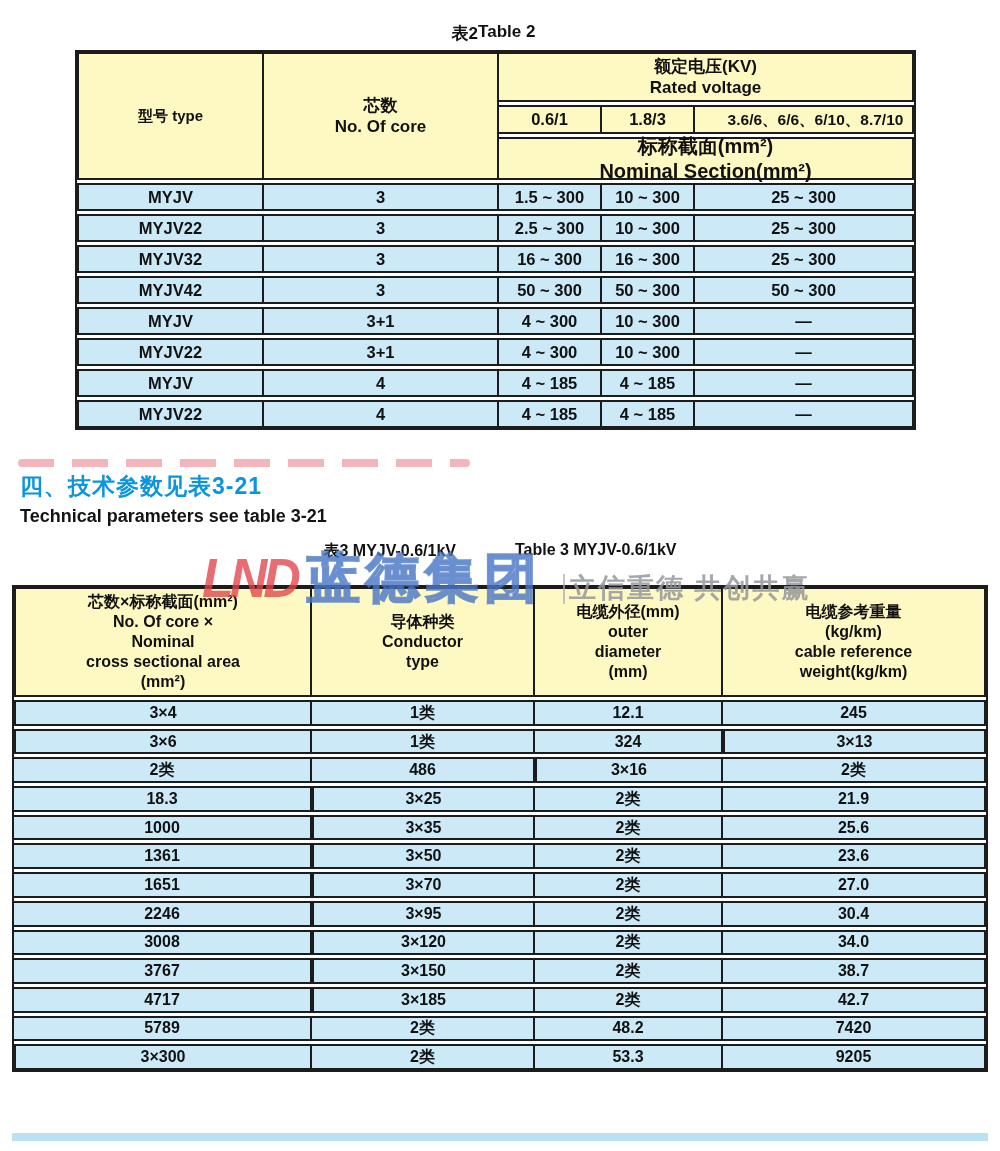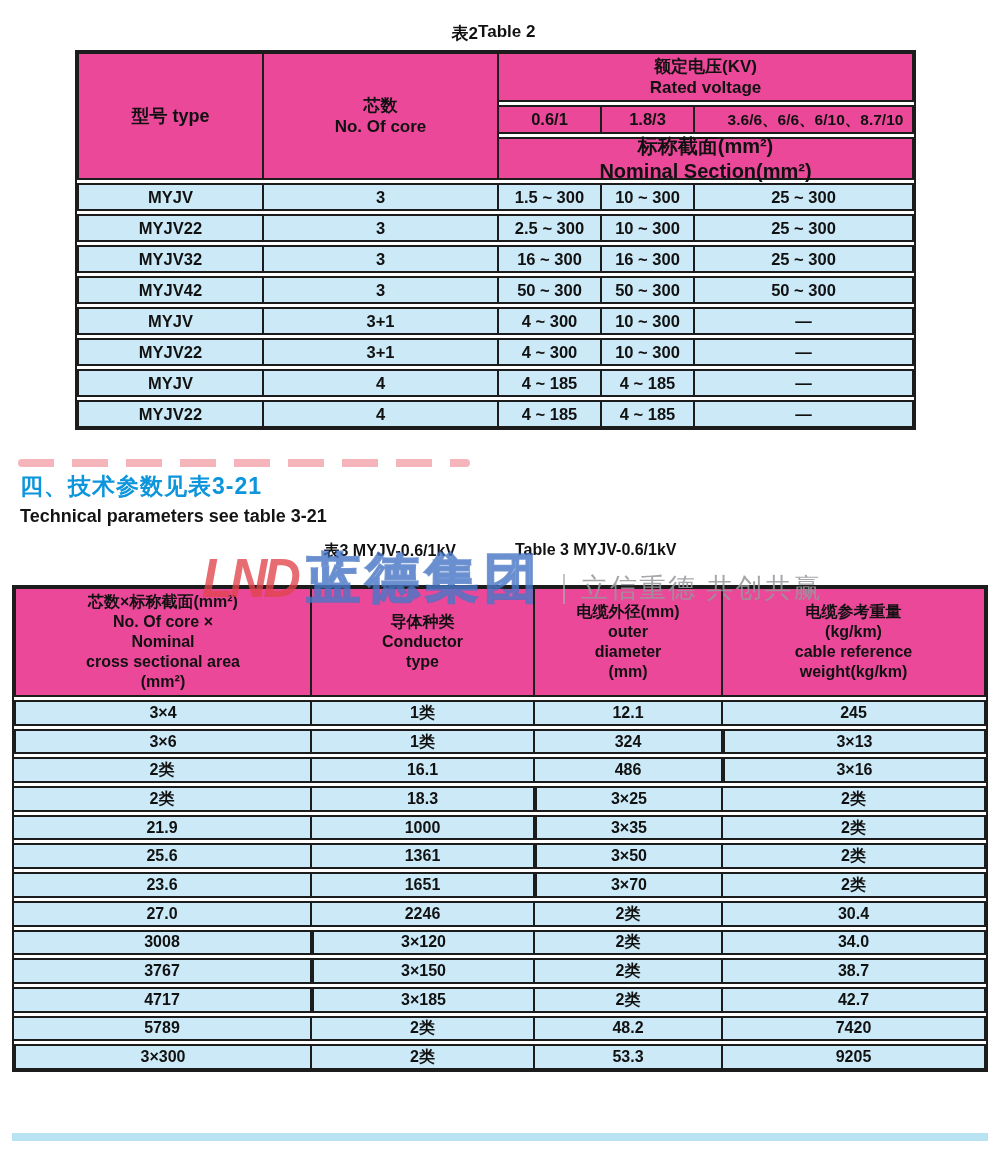--- a/index.html
+++ b/index.html
@@ -18,26 +18,26 @@
 
   
   .dgrid{display:grid;row-gap:3px;background:#ffffff;border:2px solid #1c1c1c;}
   .cell{
     box-sizing:border-box;border:2px solid #1c1c1c;border-left:none;
     display:flex;align-items:center;justify-content:center;text-align:center;
     white-space:pre-line;line-height:1.25;font-weight:bold;
     background:#cbe9f6;color:#111;
   }
   .cell.c0{border-left:2px solid #1c1c1c;}
-  .cell.head{background:#ec4899;}
+  .cell.head{background:#fef9c3;}
 
   
   #t2-grid{grid-template-columns:187px 235px 103px 93px 219px;
     grid-template-rows:50px 29px 43px;grid-auto-rows:28px;font-size:16.5px;}
-  #t2-grid .h-model{grid-area:1/1/4/2;font-size:18px;}
+  #t2-grid .h-model{grid-area:1/1/4/2;font-size:15px;}
   #t2-grid .h-cores{grid-area:1/2/4/3;font-size:17px;}
   #t2-grid .h-volt {grid-area:1/3/2/6;font-size:17px;}
   #t2-grid .h-v1{grid-area:2/3/3/4;}
   #t2-grid .h-v2{grid-area:2/4/3/5;}
   #t2-grid .h-v3{grid-area:2/5/3/6;font-size:15.5px;padding-left:24px;}
   #t2-grid .h-sect{grid-area:3/3/4/6;font-size:20px;}
 
   
   #t3-grid{grid-template-columns:298px 223px 188px 263px;
     grid-template-rows:110px;grid-auto-rows:25.7px;font-size:16px;}
@@ -48,22 +48,22 @@
   .wm{pointer-events:none;z-index:6;}
   #wm-top{height:8px;border-radius:4px;
     background:repeating-linear-gradient(90deg,
       rgba(236,120,130,0.55) 0 36px, rgba(236,120,130,0) 36px 54px);}
   #wm-main{display:flex;align-items:flex-end;}
   .wm-logo{font-size:52px;font-weight:900;font-style:italic;line-height:1;
     color:rgba(224,68,76,0.78);letter-spacing:-4px;transform:scaleY(1.05);}
   .wm-brand{font-size:53px;font-weight:900;line-height:1;margin-left:10px;
     color:rgba(120,160,225,0.30);letter-spacing:6px;
     -webkit-text-stroke:2px rgba(70,115,195,0.75);}
-  .wm-slogan{font-size:27px;font-weight:normal;line-height:1.1;margin-left:20px;
-    padding-left:16px;margin-top:8px;color:rgba(150,152,155,0.85);
+  .wm-slogan{font-size:27px;font-weight:bold;line-height:1.1;margin-left:20px;
+    padding-left:4px;margin-top:8px;color:rgba(150,152,155,0.85);
     border-left:2px solid rgba(170,172,175,0.7);letter-spacing:2px;}
 </style>
 </head>
 <body>
 
 <div class="abs tbl-title" style="top:22px;left:75px;width:837px;">
   <span>表2</span>
   <span>Table 2</span>
 </div>
 
@@ -159,41 +159,41 @@
 
 <div class="cell body c0">3×4</div>
     <div class="cell body c1">1类</div>
     <div class="cell body c2">12.1</div>
     <div class="cell body c3">245</div>
     <div class="cell body c0">3×6</div>
     <div class="cell body c1">1类</div>
     <div class="cell body c3">324</div>
     <div class="cell body c0">3×13</div>
     <div class="cell body c1">2类</div>
-    <div class="cell body c2">16.1</div>
     <div class="cell body c3">486</div>
     <div class="cell body c0">3×16</div>
     <div class="cell body c1">2类</div>
     <div class="cell body c2">18.3</div>
     <div class="cell body c0">3×25</div>
     <div class="cell body c1">2类</div>
     <div class="cell body c2">21.9</div>
     <div class="cell body c3">1000</div>
     <div class="cell body c0">3×35</div>
     <div class="cell body c1">2类</div>
     <div class="cell body c2">25.6</div>
     <div class="cell body c3">1361</div>
     <div class="cell body c0">3×50</div>
     <div class="cell body c1">2类</div>
     <div class="cell body c2">23.6</div>
     <div class="cell body c3">1651</div>
     <div class="cell body c0">3×70</div>
     <div class="cell body c1">2类</div>
     <div class="cell body c2">27.0</div>
     <div class="cell body c3">2246</div>
+    <div class="cell body c0">3×95</div>
     <div class="cell body c1">2类</div>
     <div class="cell body c2">30.4</div>
     <div class="cell body c3">3008</div>
     <div class="cell body c0">3×120</div>
     <div class="cell body c1">2类</div>
     <div class="cell body c2">34.0</div>
     <div class="cell body c3">3767</div>
     <div class="cell body c0">3×150</div>
     <div class="cell body c1">2类</div>
     <div class="cell body c2">38.7</div>

